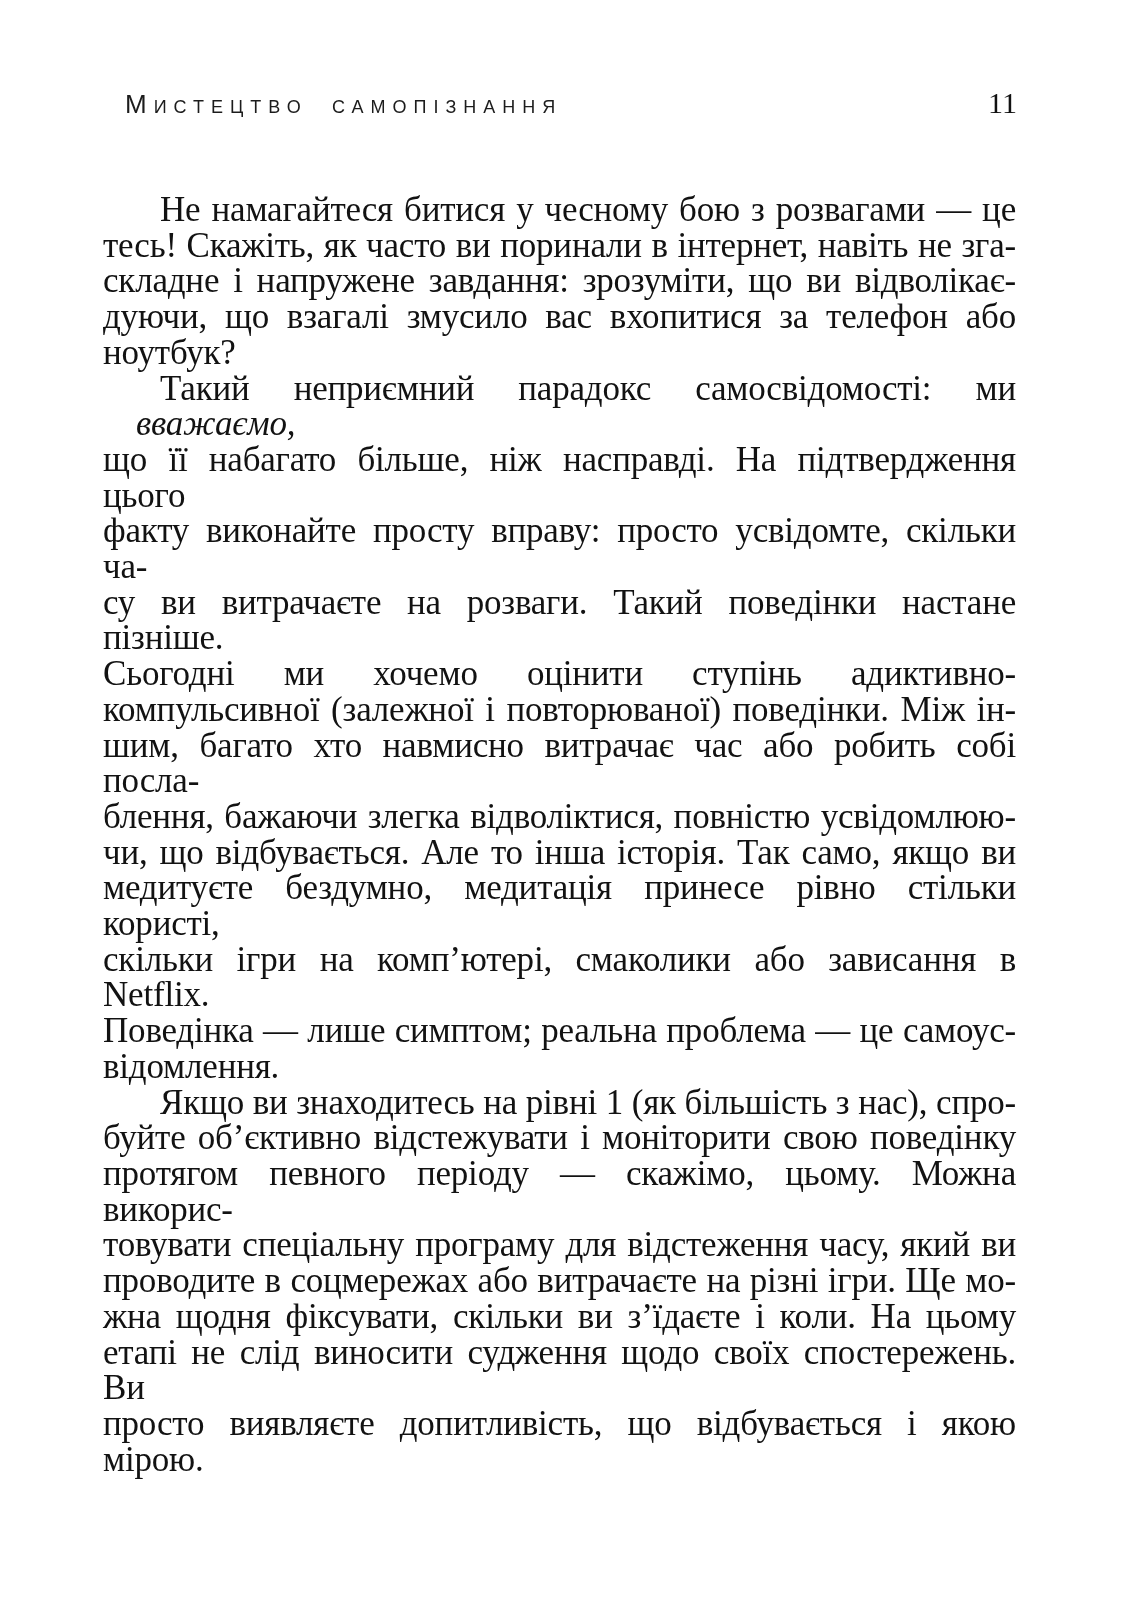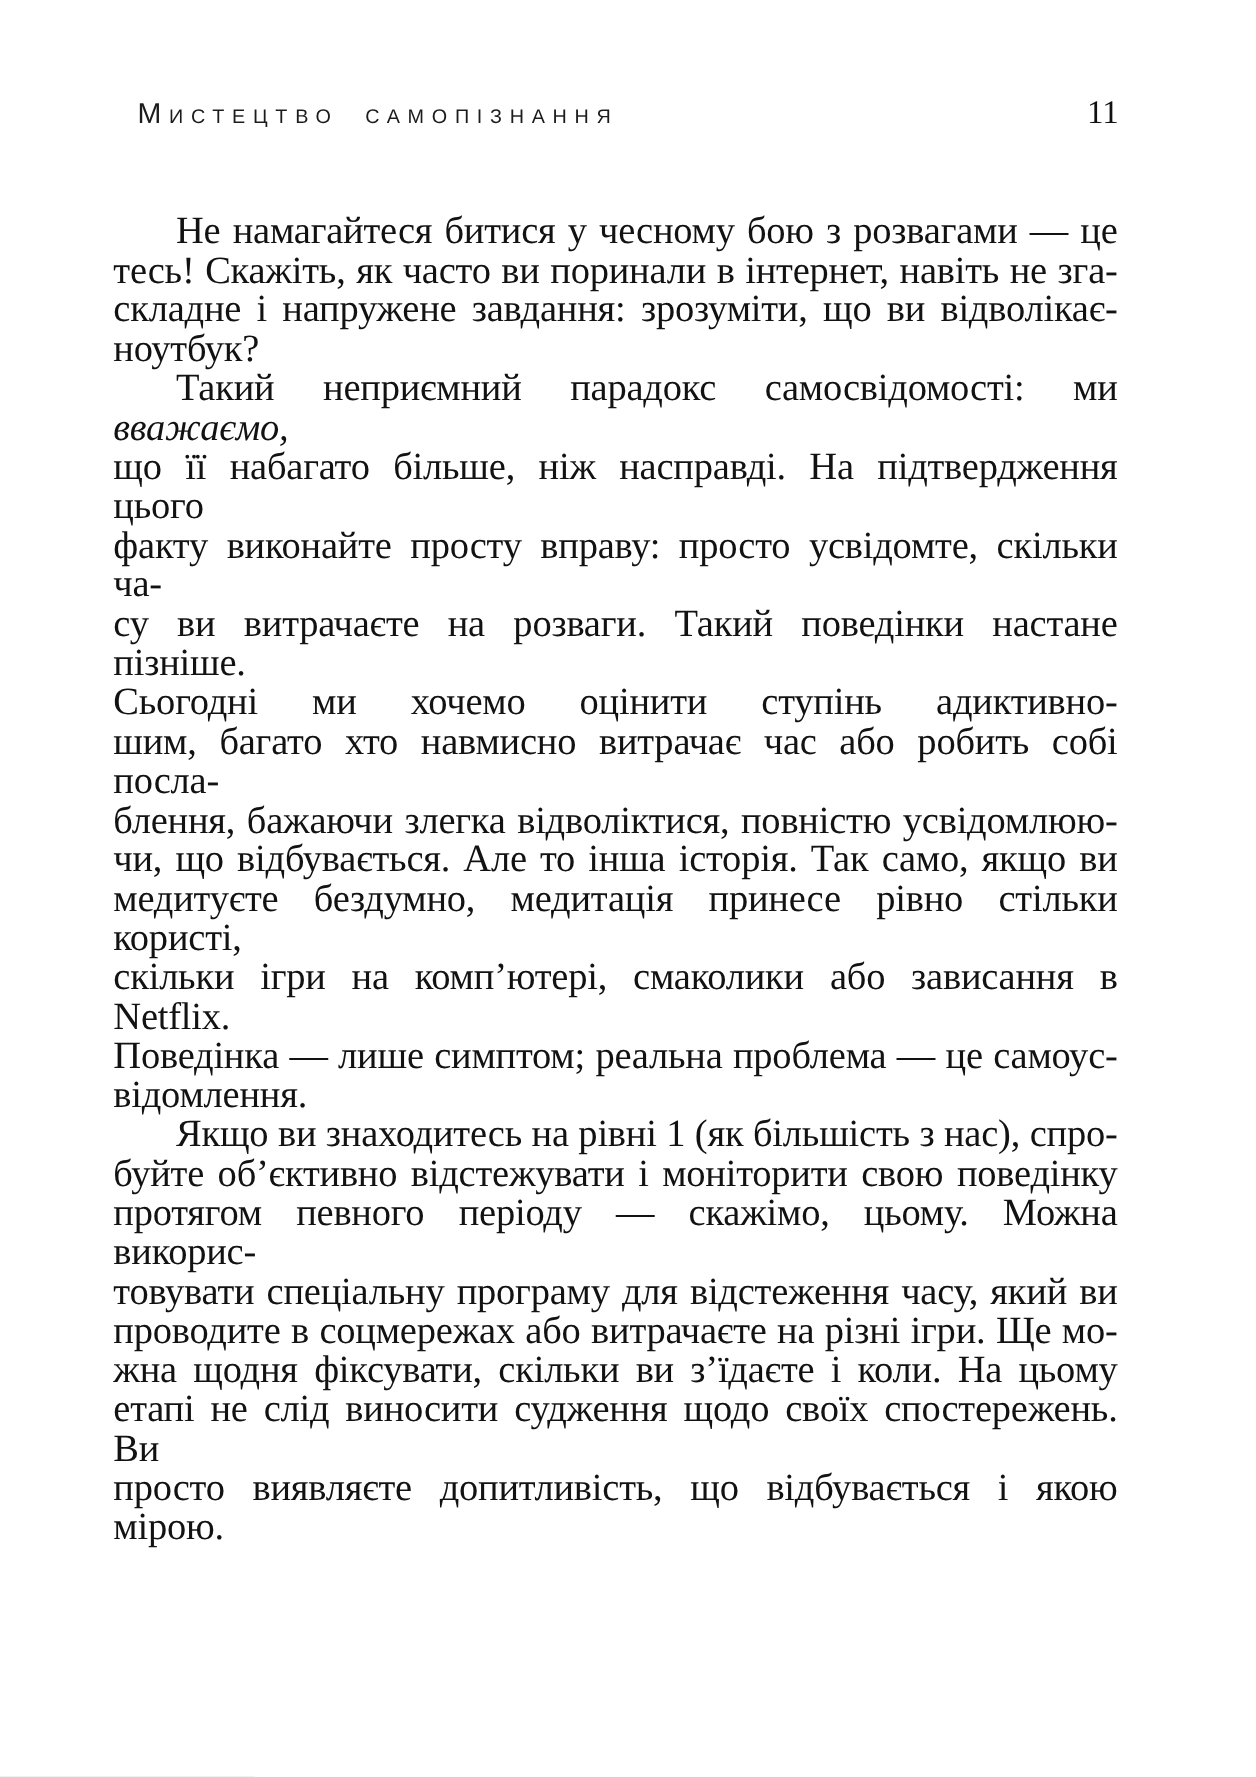--- a/index.html
+++ b/index.html
@@ -62,44 +62,47 @@
     white-space: normal;
   }
   .line.last {
     text-align-last: left;
     -moz-text-align-last: left;
   }
   .line.indent {
     text-indent: 57px;
   }
   .line i {
+    margin-left: 33px;
   }
 </style>
 </head>
 <body>
 
 <div class="page">
   <div class="running-head">
     <span class="running-title">Мистецтво самопізнання</span>
     <span class="page-number">11</span>
   </div>
 
   <div class="text-block">
       <div class="paragraph">
         <div class="line indent"><span>Не намагайтеся битися у чесному бою з розвагами — це</span></div>
         <div class="line"><span>тесь! Скажіть, як часто ви поринали в інтернет, навіть не зга-</span></div>
         <div class="line"><span>складне і напружене завдання: зрозуміти, що ви відволікає-</span></div>
+        <div class="line"><span>дуючи, що взагалі змусило вас вхопитися за телефон або</span></div>
         <div class="line last"><span>ноутбук?</span></div>
       </div>
       <div class="paragraph">
         <div class="line indent"><span>Такий неприємний парадокс самосвідомості: ми </span><i>вважаємо,</i></div>
         <div class="line"><span>що її набагато більше, ніж насправді. На підтвердження цього</span></div>
         <div class="line"><span>факту виконайте просту вправу: просто усвідомте, скільки ча-</span></div>
         <div class="line"><span>су ви витрачаєте на розваги. Такий поведінки настане пізніше.</span></div>
         <div class="line"><span>Сьогодні ми хочемо оцінити ступінь адиктивно-</span></div>
+        <div class="line"><span>компульсивної (залежної і повторюваної) поведінки. Між ін-</span></div>
         <div class="line"><span>шим, багато хто навмисно витрачає час або робить собі посла-</span></div>
         <div class="line"><span>блення, бажаючи злегка відволіктися, повністю усвідомлюю-</span></div>
         <div class="line"><span>чи, що відбувається. Але то інша історія. Так само, якщо ви</span></div>
         <div class="line"><span>медитуєте бездумно, медитація принесе рівно стільки користі,</span></div>
         <div class="line"><span>скільки ігри на комп’ютері, смаколики або зависання в Netflix.</span></div>
         <div class="line"><span>Поведінка — лише симптом; реальна проблема — це самоус-</span></div>
         <div class="line last"><span>відомлення.</span></div>
       </div>
       <div class="paragraph">
         <div class="line indent"><span>Якщо ви знаходитесь на рівні 1 (як більшість з нас), спро-</span></div>

